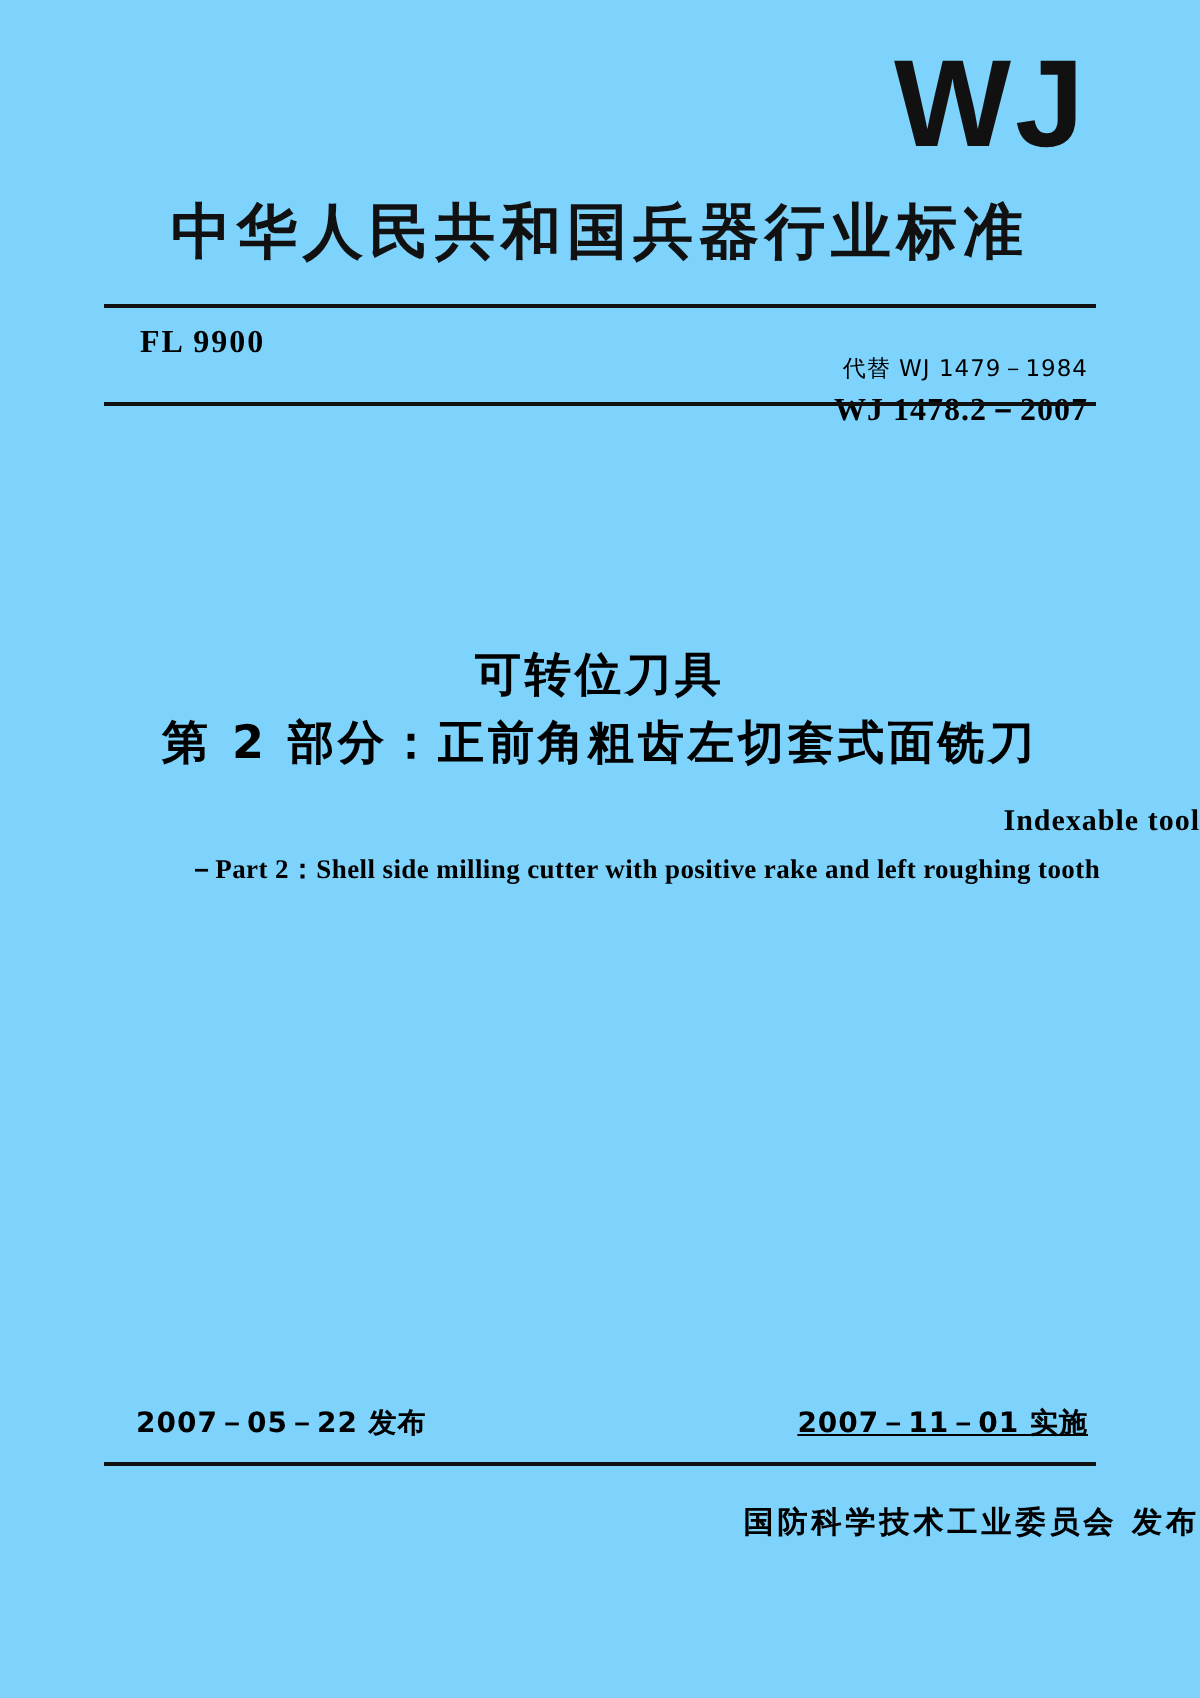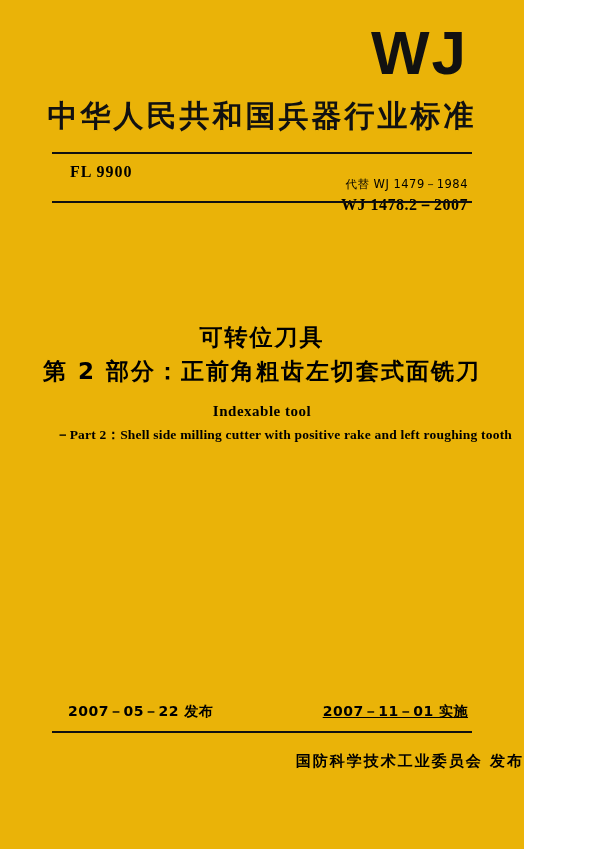--- a/index.html
+++ b/index.html
@@ -12,23 +12,23 @@
     height: 849px;
     font-family: "Liberation Serif", serif;
     color: #000000;
     position: relative;
     overflow: hidden;
   }
   .page {
     position: absolute;
     left: 0;
     top: 0;
-    width: 524px;
+    width: 600px;
     height: 849px;
-    background: #eab308;
+    background: #7dd3fc;
   }
 
   
   .wj-logo {
     position: absolute;
     right: 56px;
     top: 22px;
     font-family: "Liberation Sans", sans-serif;
     font-weight: bold;
     font-size: 62px;
@@ -115,21 +115,21 @@
     font-family: "DejaVu Sans", sans-serif;
     font-weight: bold;
     font-size: 23px;
     letter-spacing: 2px;
   }
   .title-en-1 {
     position: absolute;
     left: 0;
     right: 0;
     top: 403px;
-    text-align: center;
+    text-align: right;
     font-family: "Liberation Serif", serif;
     font-weight: bold;
     font-size: 15px;
     letter-spacing: 0.5px;
   }
   .title-en-2 {
     position: absolute;
     left: 0;
     right: 0;
     top: 426px;

